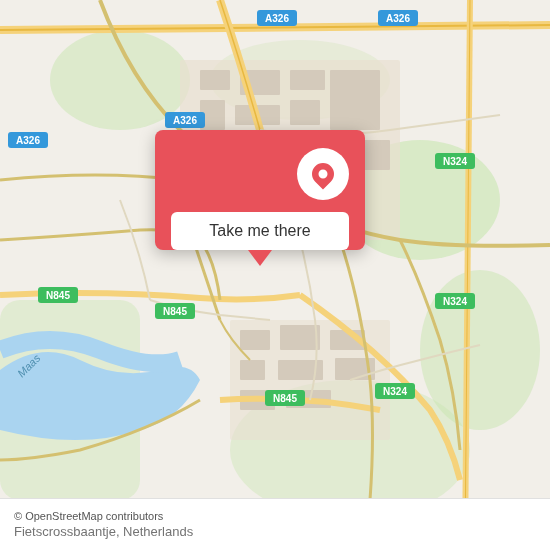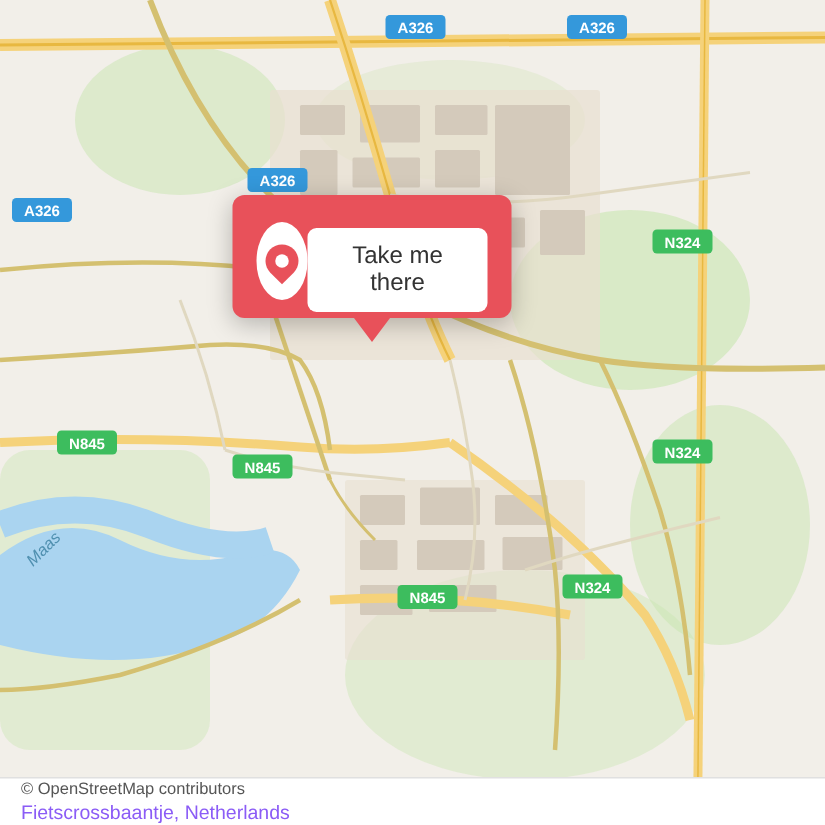--- a/index.html
+++ b/index.html
@@ -26,26 +26,26 @@
       left: 0;
       width: 100%;
       height: 100%;
     }
 
     
     #popup-card {
       position: absolute;
       top: 130px;
       left: 155px;
-      width: 186px;
+      width: 210px;
       background: #e8515a;
       border-radius: 8px;
       display: flex;
-      flex-direction: row;
-      align-items: center;
+      flex-direction: column;
+      align-items: flex-end;
       padding: 18px 16px 0 16px;
       box-shadow: 0 4px 16px rgba(0,0,0,0.25);
     }
 
     #popup-card::after {
       content: '';
       position: absolute;
       bottom: -16px;
       left: 50%;
       transform: translateX(-50%);
@@ -104,21 +104,21 @@
       position: absolute;
       bottom: 0;
       left: 0;
       right: 0;
       background: white;
       border-top: 1px solid #e0e0e0;
       display: flex;
       align-items: center;
       justify-content: space-between;
       padding: 10px 14px;
-      height: 32px;
+      height: 52px;
     }
 
     #attribution {
       font-size: 11px;
       color: #555;
     }
 
     #moovit-logo {
       display: flex;
       align-items: center;
@@ -127,21 +127,21 @@
 
     #moovit-text {
       font-size: 20px;
       font-weight: bold;
       color: #333;
       letter-spacing: -0.5px;
     }
 
     #location-label {
       font-size: 13px;
-      color: #8b5cf6;
+      color: #737373;
       font-weight: 500;
     }
   </style>
 </head>
 <body>
 
 <div id="map-container">
 
   <svg id="map-svg" viewBox="0 0 550 550" xmlns="http://www.w3.org/2000/svg">
 

